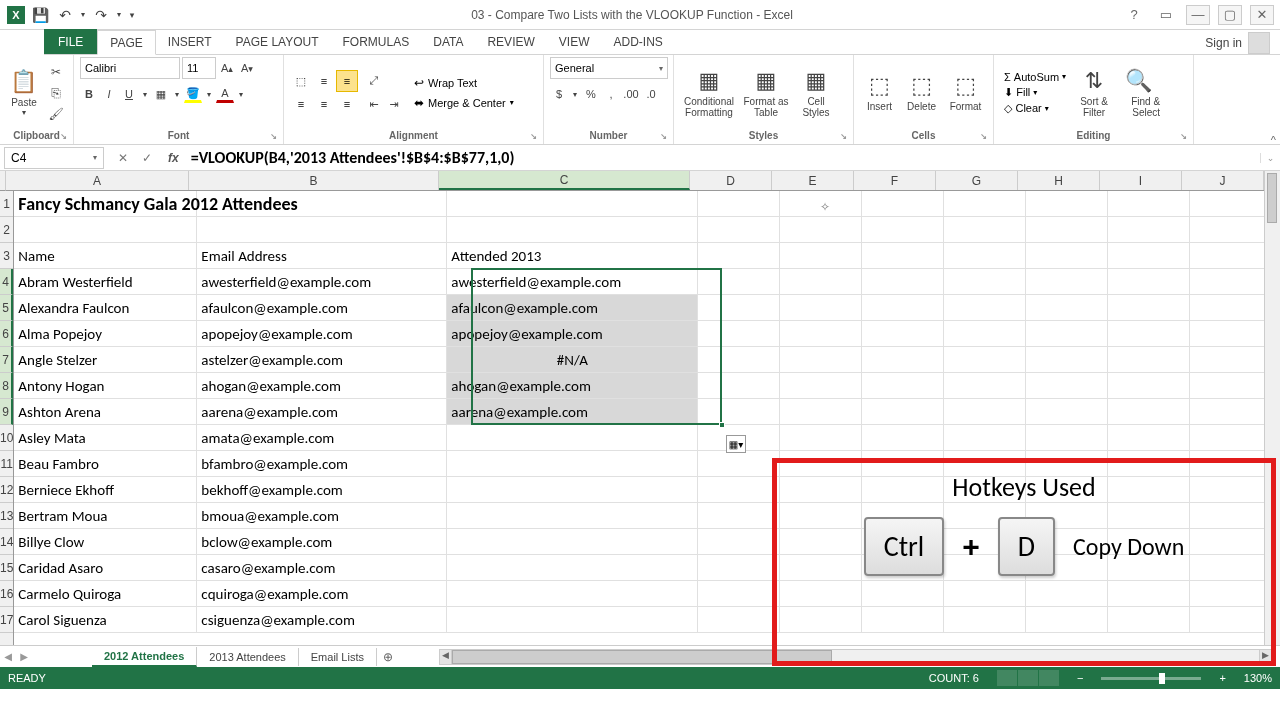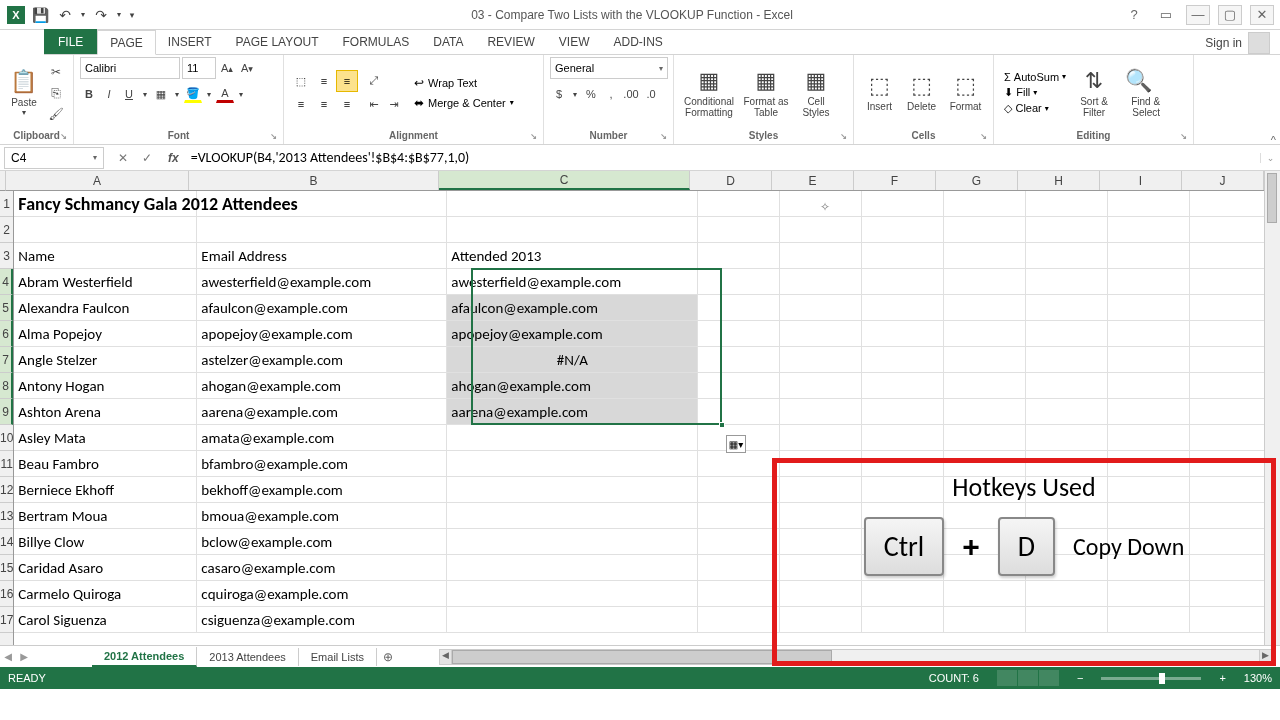--- a/index.html
+++ b/index.html
@@ -49,21 +49,21 @@
 
 .editing-col { display: flex; flex-direction: column; gap: 1px; font-size: 11px; }
 .editing-item { display: flex; align-items: center; gap: 3px; padding: 1px 4px; }
 
 
 .formula-bar { height: 26px; border-bottom: 1px solid #d4d4d4; display: flex; align-items: center; }
 .name-box { width: 100px; height: 22px; border: 1px solid #ccc; margin: 0 4px; padding: 0 6px; font-size: 12px; display: flex; align-items: center; justify-content: space-between; }
 .fx-btns { display: flex; gap: 2px; padding: 0 4px; }
 .fx-btn { width: 22px; height: 20px; display: flex; align-items: center; justify-content: center; color: #777; }
 .fx-label { font-style: italic; font-weight: bold; font-size: 12px; color: #555; padding: 0 6px; }
-.formula-input { flex: 1; height: 22px; padding: 0 6px; font-size: 14px; border: none; outline: none; font-family: Calibri, sans-serif; }
+.formula-input { flex: 1; height: 22px; padding: 0 6px; font-size: 16px; border: none; outline: none; font-family: Calibri, sans-serif; font-weight: bold; }
 .formula-expand { width: 20px; font-size: 9px; color: #999; text-align: center; border-left: 1px solid #ddd; }
 
 
 .sheet-area { position: relative; height: 474px; display: flex; }
 .corner { width: 38px; height: 20px; background: #f0f0f0; border-right: 1px solid #ccc; border-bottom: 1px solid #999; }
 .col-headers { display: flex; height: 20px; background: #f0f0f0; border-bottom: 1px solid #999; }
 .col-h { border-right: 1px solid #ccc; display: flex; align-items: center; justify-content: center; font-size: 12px; color: #444; }
 .col-h.selected { background: #d6e8d0; border-bottom: 2px solid #217346; }
 .row-headers { width: 38px; background: #f0f0f0; border-right: 1px solid #999; }
 .row-h { height: 26px; border-bottom: 1px solid #ccc; display: flex; align-items: center; justify-content: center; font-size: 12px; color: #444; }

